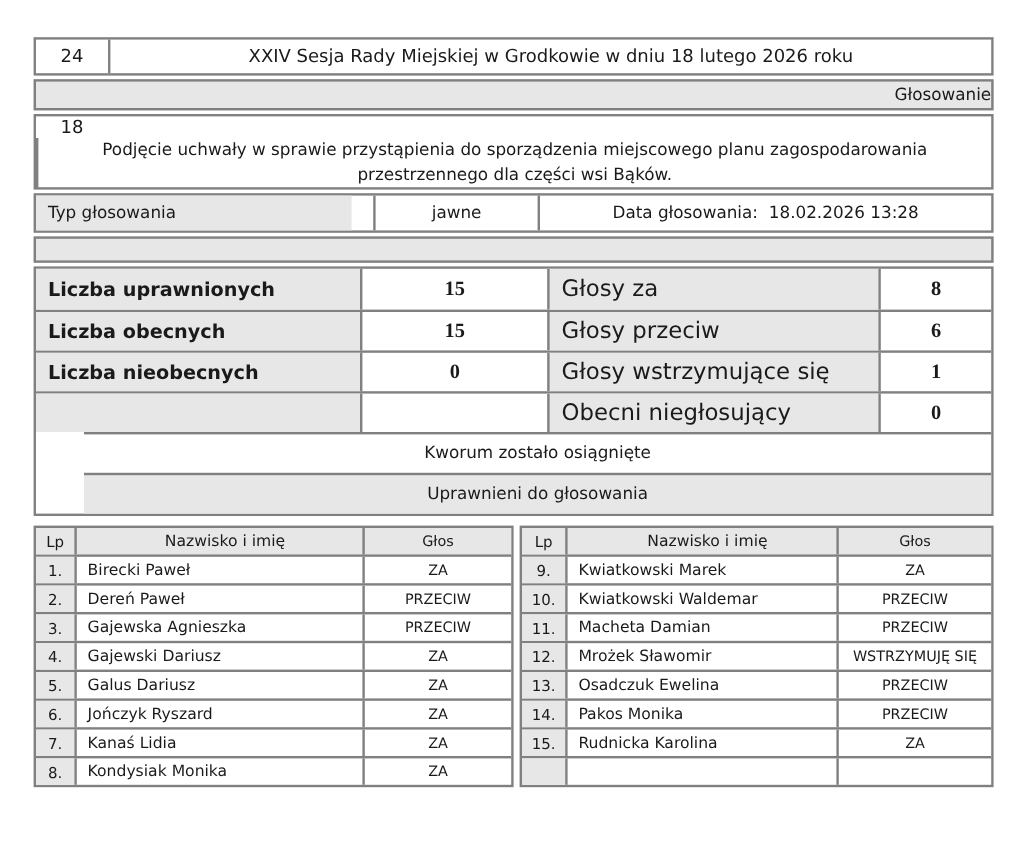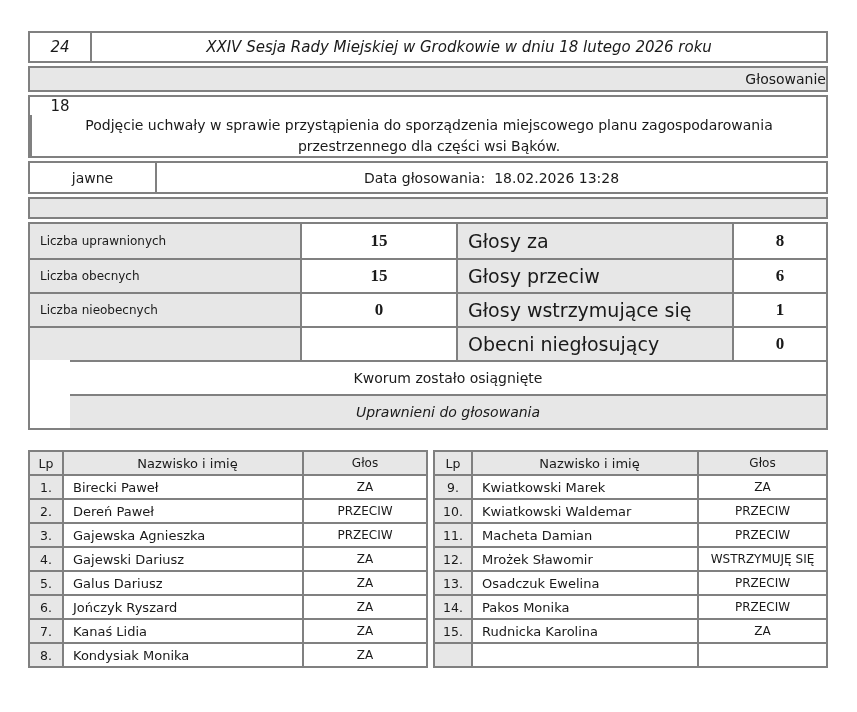--- a/index.html
+++ b/index.html
@@ -10,21 +10,21 @@
   *{box-sizing:border-box;margin:0;padding:0;}
   html,body{background:#ffffff;}
   body{
     width:857px;height:712px;overflow:hidden;
     font-family:"DejaVu Sans","Liberation Sans",sans-serif;
     color:var(--text);
   }
   .page{width:800px;margin:31px 0 0 28px;}
   .sec{border:2px solid var(--border);background:#fff;}
   .sec{margin-top:3px;}
-  .sec:first-child{margin-top:0;font-style:italic;}
+  .sec:first-child{margin-top:0;}
   .row{display:flex;align-items:stretch;}
   .cell{display:flex;align-items:center;}
   .cell + .cell{border-left:2px solid var(--border);}
   .center{justify-content:center;text-align:center;}
   .gray{background:var(--band);}
 
   
   .sec-title .row{height:28px;}
   .numcell{width:60px;font-size:15px;}
   .titlecell{flex:1;font-size:15px;}
@@ -34,40 +34,40 @@
         background:var(--band);font-size:14px;}
   .band.spacer{height:22px;}
 
   
   .sec-item .row{height:59px;flex-direction:column;}
   .itemtitle{flex:1;font-size:14px;line-height:1.5;padding:0 30px;}
 
   
   .sec-type .row{height:29px;}
   .typelabel{width:263px;font-size:14px;padding-left:10px;background:var(--band);}
-  .typevalue{width:125px;font-size:14px;}
+  .typevalue{width:137px;font-size:14px;margin-left:18px;}
   .datecell{flex:1;font-size:14px;}
   .dateval{margin-left:9px;}
 
   
   .statrow{display:flex;height:34px;}
   .statrow + .statrow, .fullrow + .statrow, .statrow + .fullrow, .fullrow + .fullrow{
     border-top:2px solid var(--border);
   }
-  .slabel{width:270px;font-size:12px;padding-left:10px;background:var(--band);}
+  .slabel{width:270px;font-size:16px;padding-left:10px;background:var(--band);font-weight:bold;}
   .svalue{width:156px;font-family:"Liberation Serif","DejaVu Serif",serif;
           font-weight:bold;font-size:17px;}
   .slabel2{width:276px;font-size:19px;padding-left:10px;background:var(--band);}
   .svalue2{flex:1;font-family:"Liberation Serif","DejaVu Serif",serif;
            font-weight:bold;font-size:17px;}
   .fullrow{height:34px;display:flex;align-items:center;justify-content:center;font-size:14px;margin-left:40px;}
-  .fullrow.gray{background:var(--band);font-style:italic;}
-
-  
-  .voters{display:flex;margin-top:20px;}
+  .fullrow.gray{background:var(--band);}
+
+  
+  .voters{display:flex;margin-top:8px;}
   .vtable{border:2px solid var(--border);}
   .vtable.left{width:400px;}
   .vtable.right{width:395px;margin-left:5px;}
   .vrow{display:flex;height:24px;}
   .vrow + .vrow{border-top:2px solid var(--border);}
   .vrow.head{height:22px;background:var(--band);font-size:13px;}
   .lp{width:32px;background:var(--band);font-size:12.5px;}
   .vtable.right .lp{width:36px;}
   .vname{width:240px;font-size:13px;padding-left:9px;}
   .vtable.right .vname{width:226px;}
@@ -92,20 +92,21 @@
 
   <div class="sec sec-item">
     <div class="row">
       <div class="cell center numcell">18</div>
       <div class="cell center itemtitle">Podjęcie uchwały w sprawie przystąpienia do sporządzenia miejscowego planu zagospodarowania przestrzennego dla części wsi Bąków.</div>
     </div>
   </div>
 
   <div class="sec sec-type">
     <div class="row">
+      <div class="cell typelabel">Typ głosowania</div>
       <div class="cell center typevalue">jawne</div>
       <div class="cell center datecell">
         <span>Data głosowania:</span>
         <span class="dateval">18.02.2026 13:28</span>
       </div>
     </div>
   </div>
 
   <div class="sec band spacer"></div>
 

